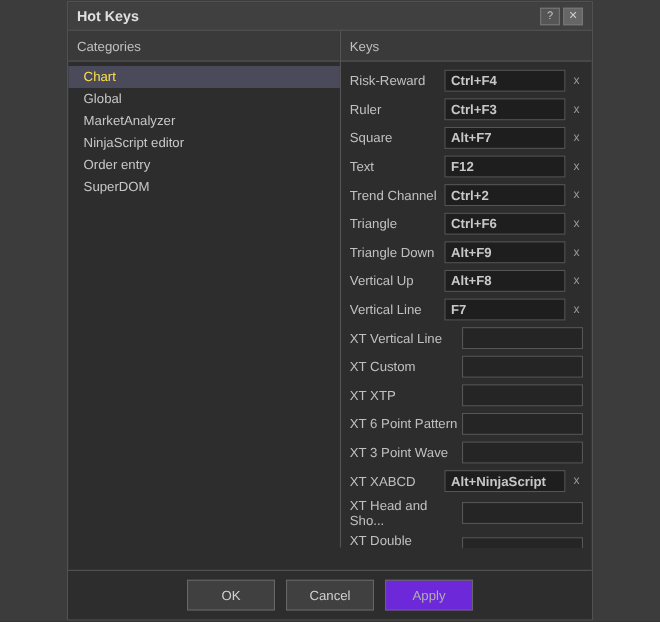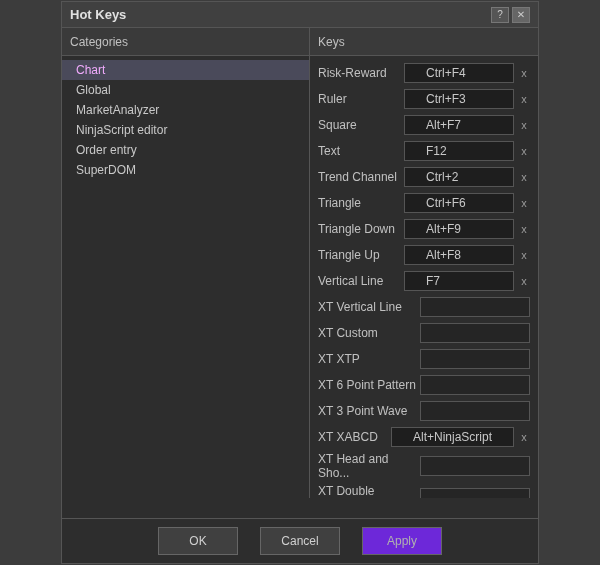--- a/index.html
+++ b/index.html
@@ -82,21 +82,21 @@
       padding: 4px 0;
       flex: 1;
     }
     .category-item {
       padding: 3px 14px;
       cursor: pointer;
       color: #c8c8c8;
     }
     .category-item.selected {
       background: #4a4a5a;
-      color: #f0abfc;
+      color: #fde047;
     }
 
     
     .right-panel {
       flex: 1;
       display: flex;
       flex-direction: column;
       overflow: hidden;
     }
     .keys-scroll-area {
@@ -128,48 +128,49 @@
       font-size: 12px;
     }
     .key-value-container {
       display: flex;
       align-items: center;
       flex: 1;
     }
     .key-value-box {
       background: #1e1e1e;
       border: 1px solid #555;
-      padding: 2px 21px;
+      padding: 2px 5px;
       color: #c8c8c8;
       font-size: 12px;
       height: 20px;
       min-width: 110px;
       display: flex;
       align-items: center;
+      font-weight: bold;
     }
     .key-value-box.empty {
       background: #252525;
     }
     .key-clear-btn {
       color: #999;
       font-size: 11px;
       margin-left: 4px;
       cursor: pointer;
       width: 12px;
       text-align: center;
     }
 
     
     .bottom-bar {
       background: #2d2d2d;
       border-top: 1px solid #555;
       padding: 8px 12px;
       display: flex;
       justify-content: center;
-      gap: 22px;
+      gap: 10px;
       height: 45px;
       align-items: center;
       margin-top: 20px;
     }
     .dialog-btn {
       min-width: 80px;
       height: 28px;
       padding: 0 16px;
       border: 1px solid #666;
       background: #404040;
@@ -255,21 +256,21 @@
             </div>
           </div>
           <div class="key-row">
             <span class="key-name">Triangle Down</span>
             <div class="key-value-container">
               <div class="key-value-box">Alt+F9</div>
               <span class="key-clear-btn">x</span>
             </div>
           </div>
           <div class="key-row">
-            <span class="key-name">Triangle Up</span>
+            <span class="key-name">Vertical Up</span>
             <div class="key-value-container">
               <div class="key-value-box">Alt+F8</div>
               <span class="key-clear-btn">x</span>
             </div>
           </div>
           <div class="key-row">
             <span class="key-name">Vertical Line</span>
             <div class="key-value-container">
               <div class="key-value-box">F7</div>
               <span class="key-clear-btn">x</span>

